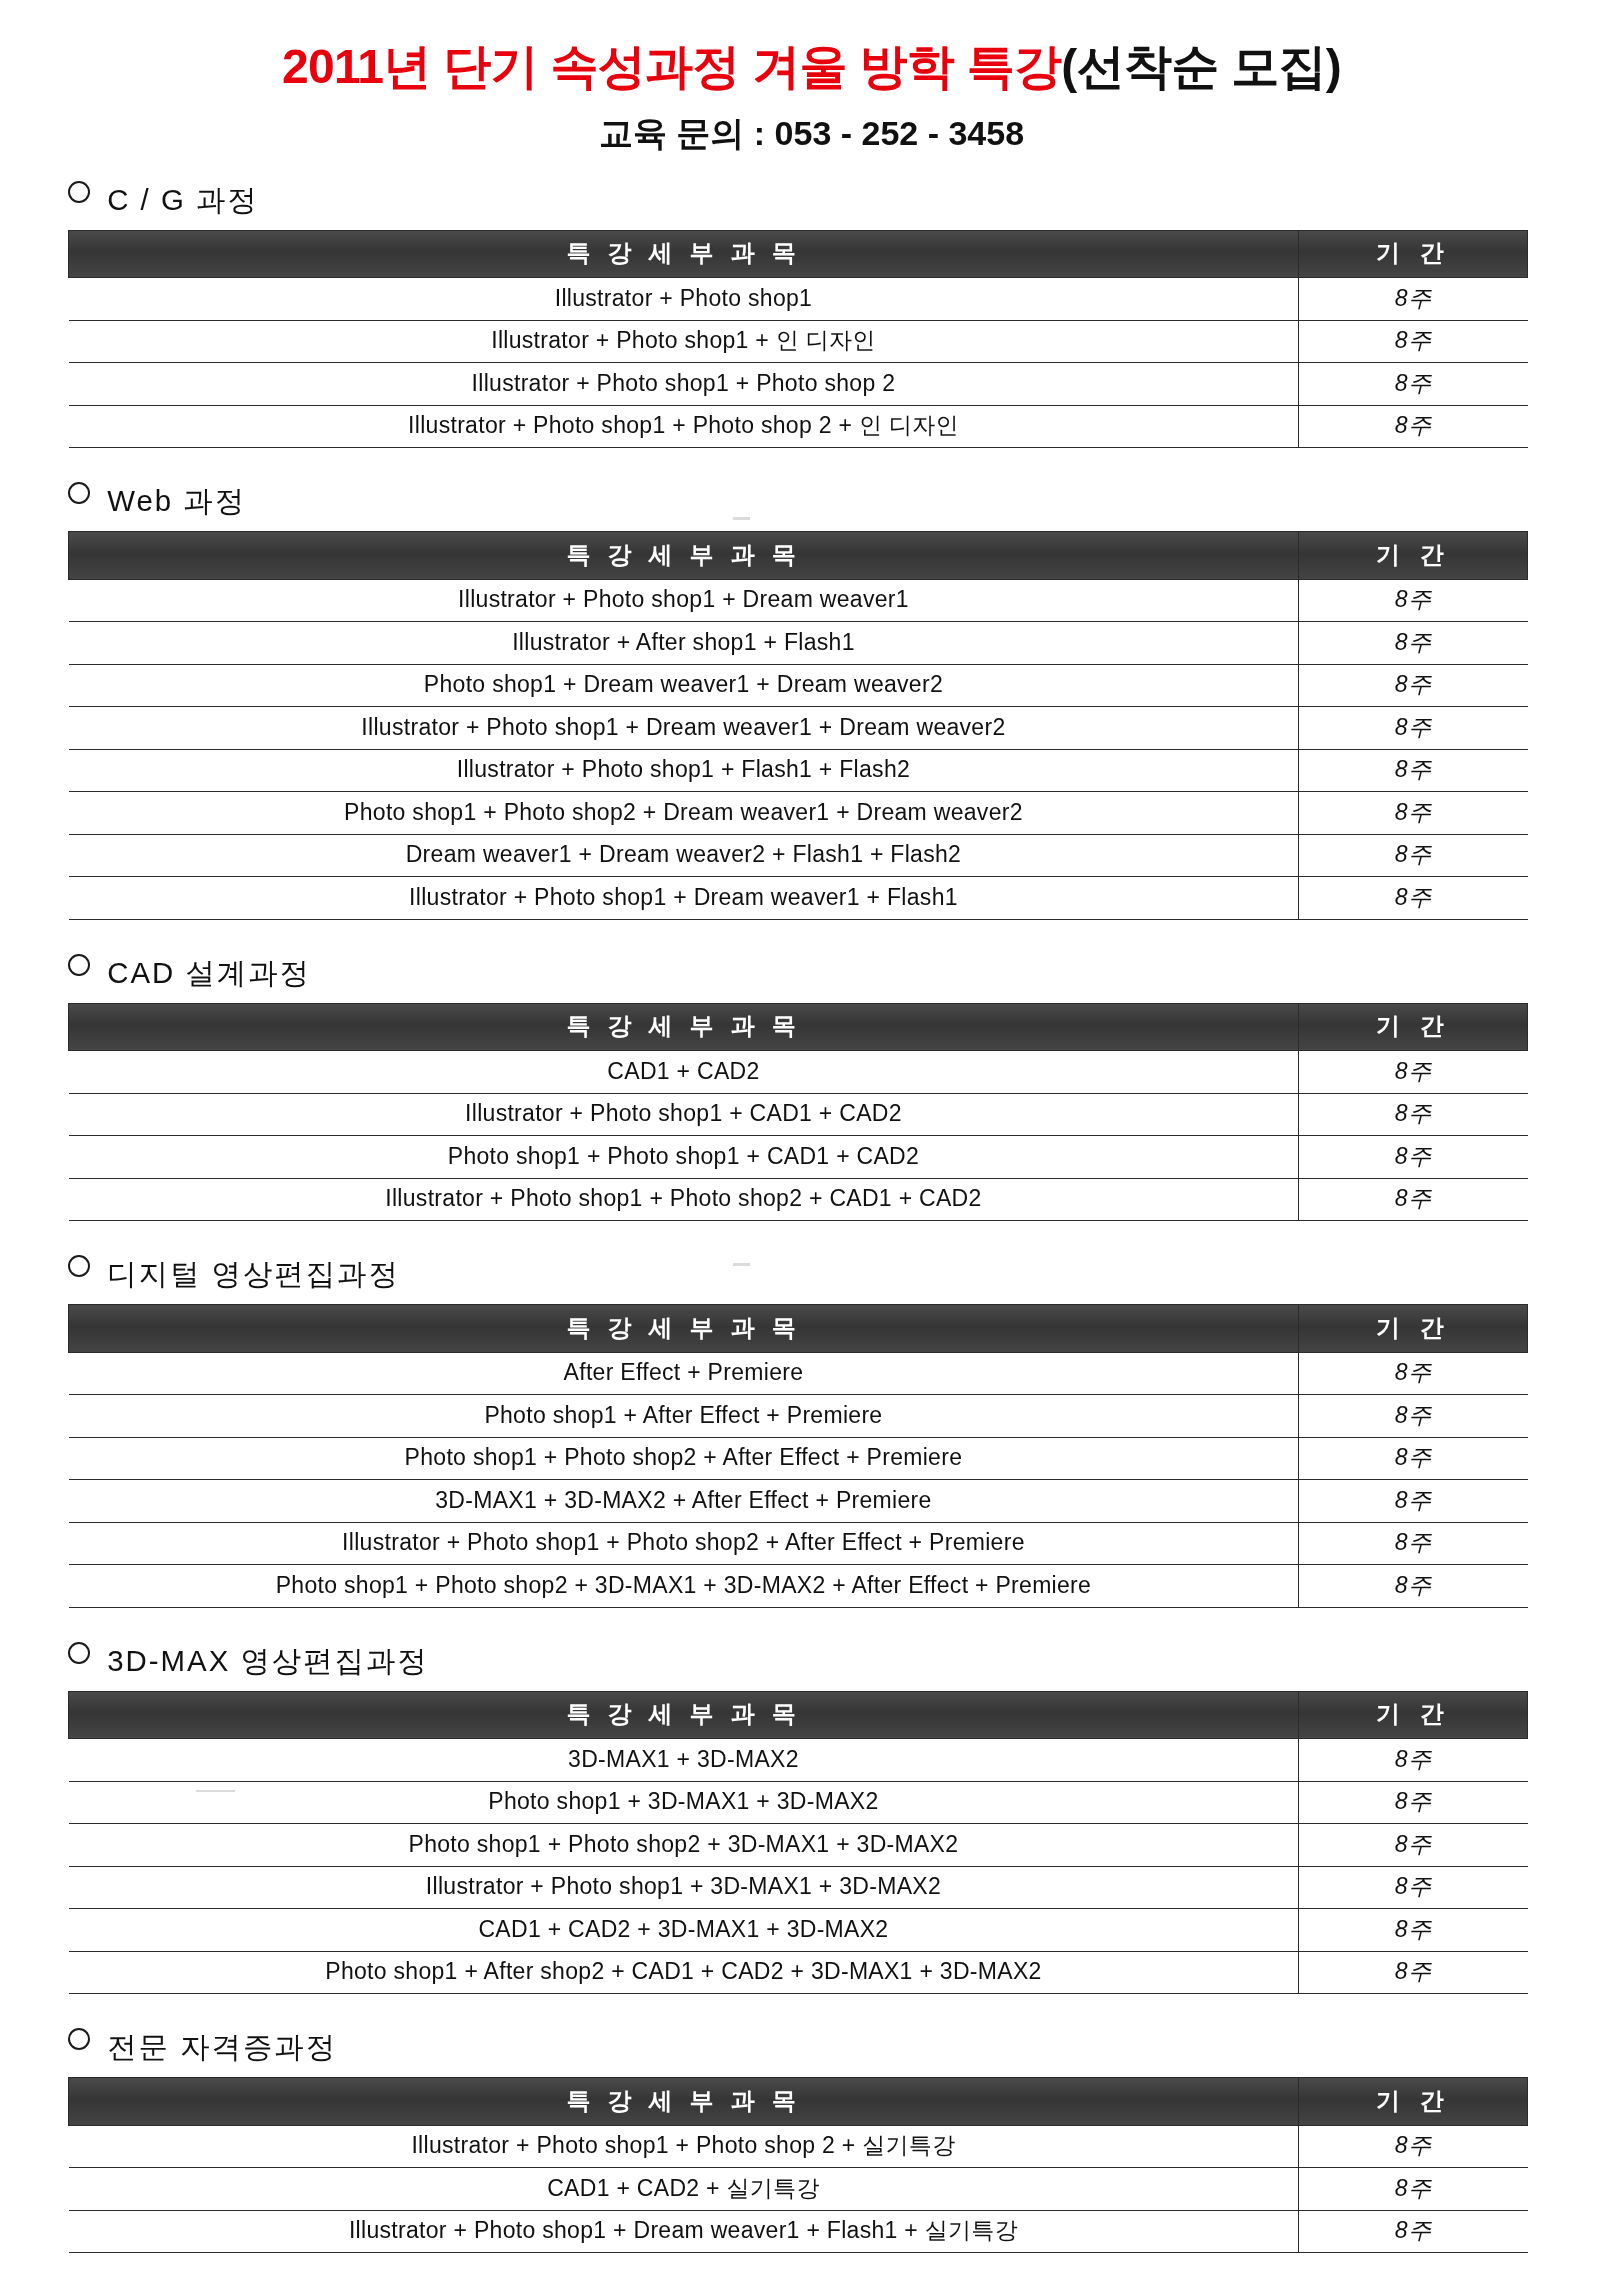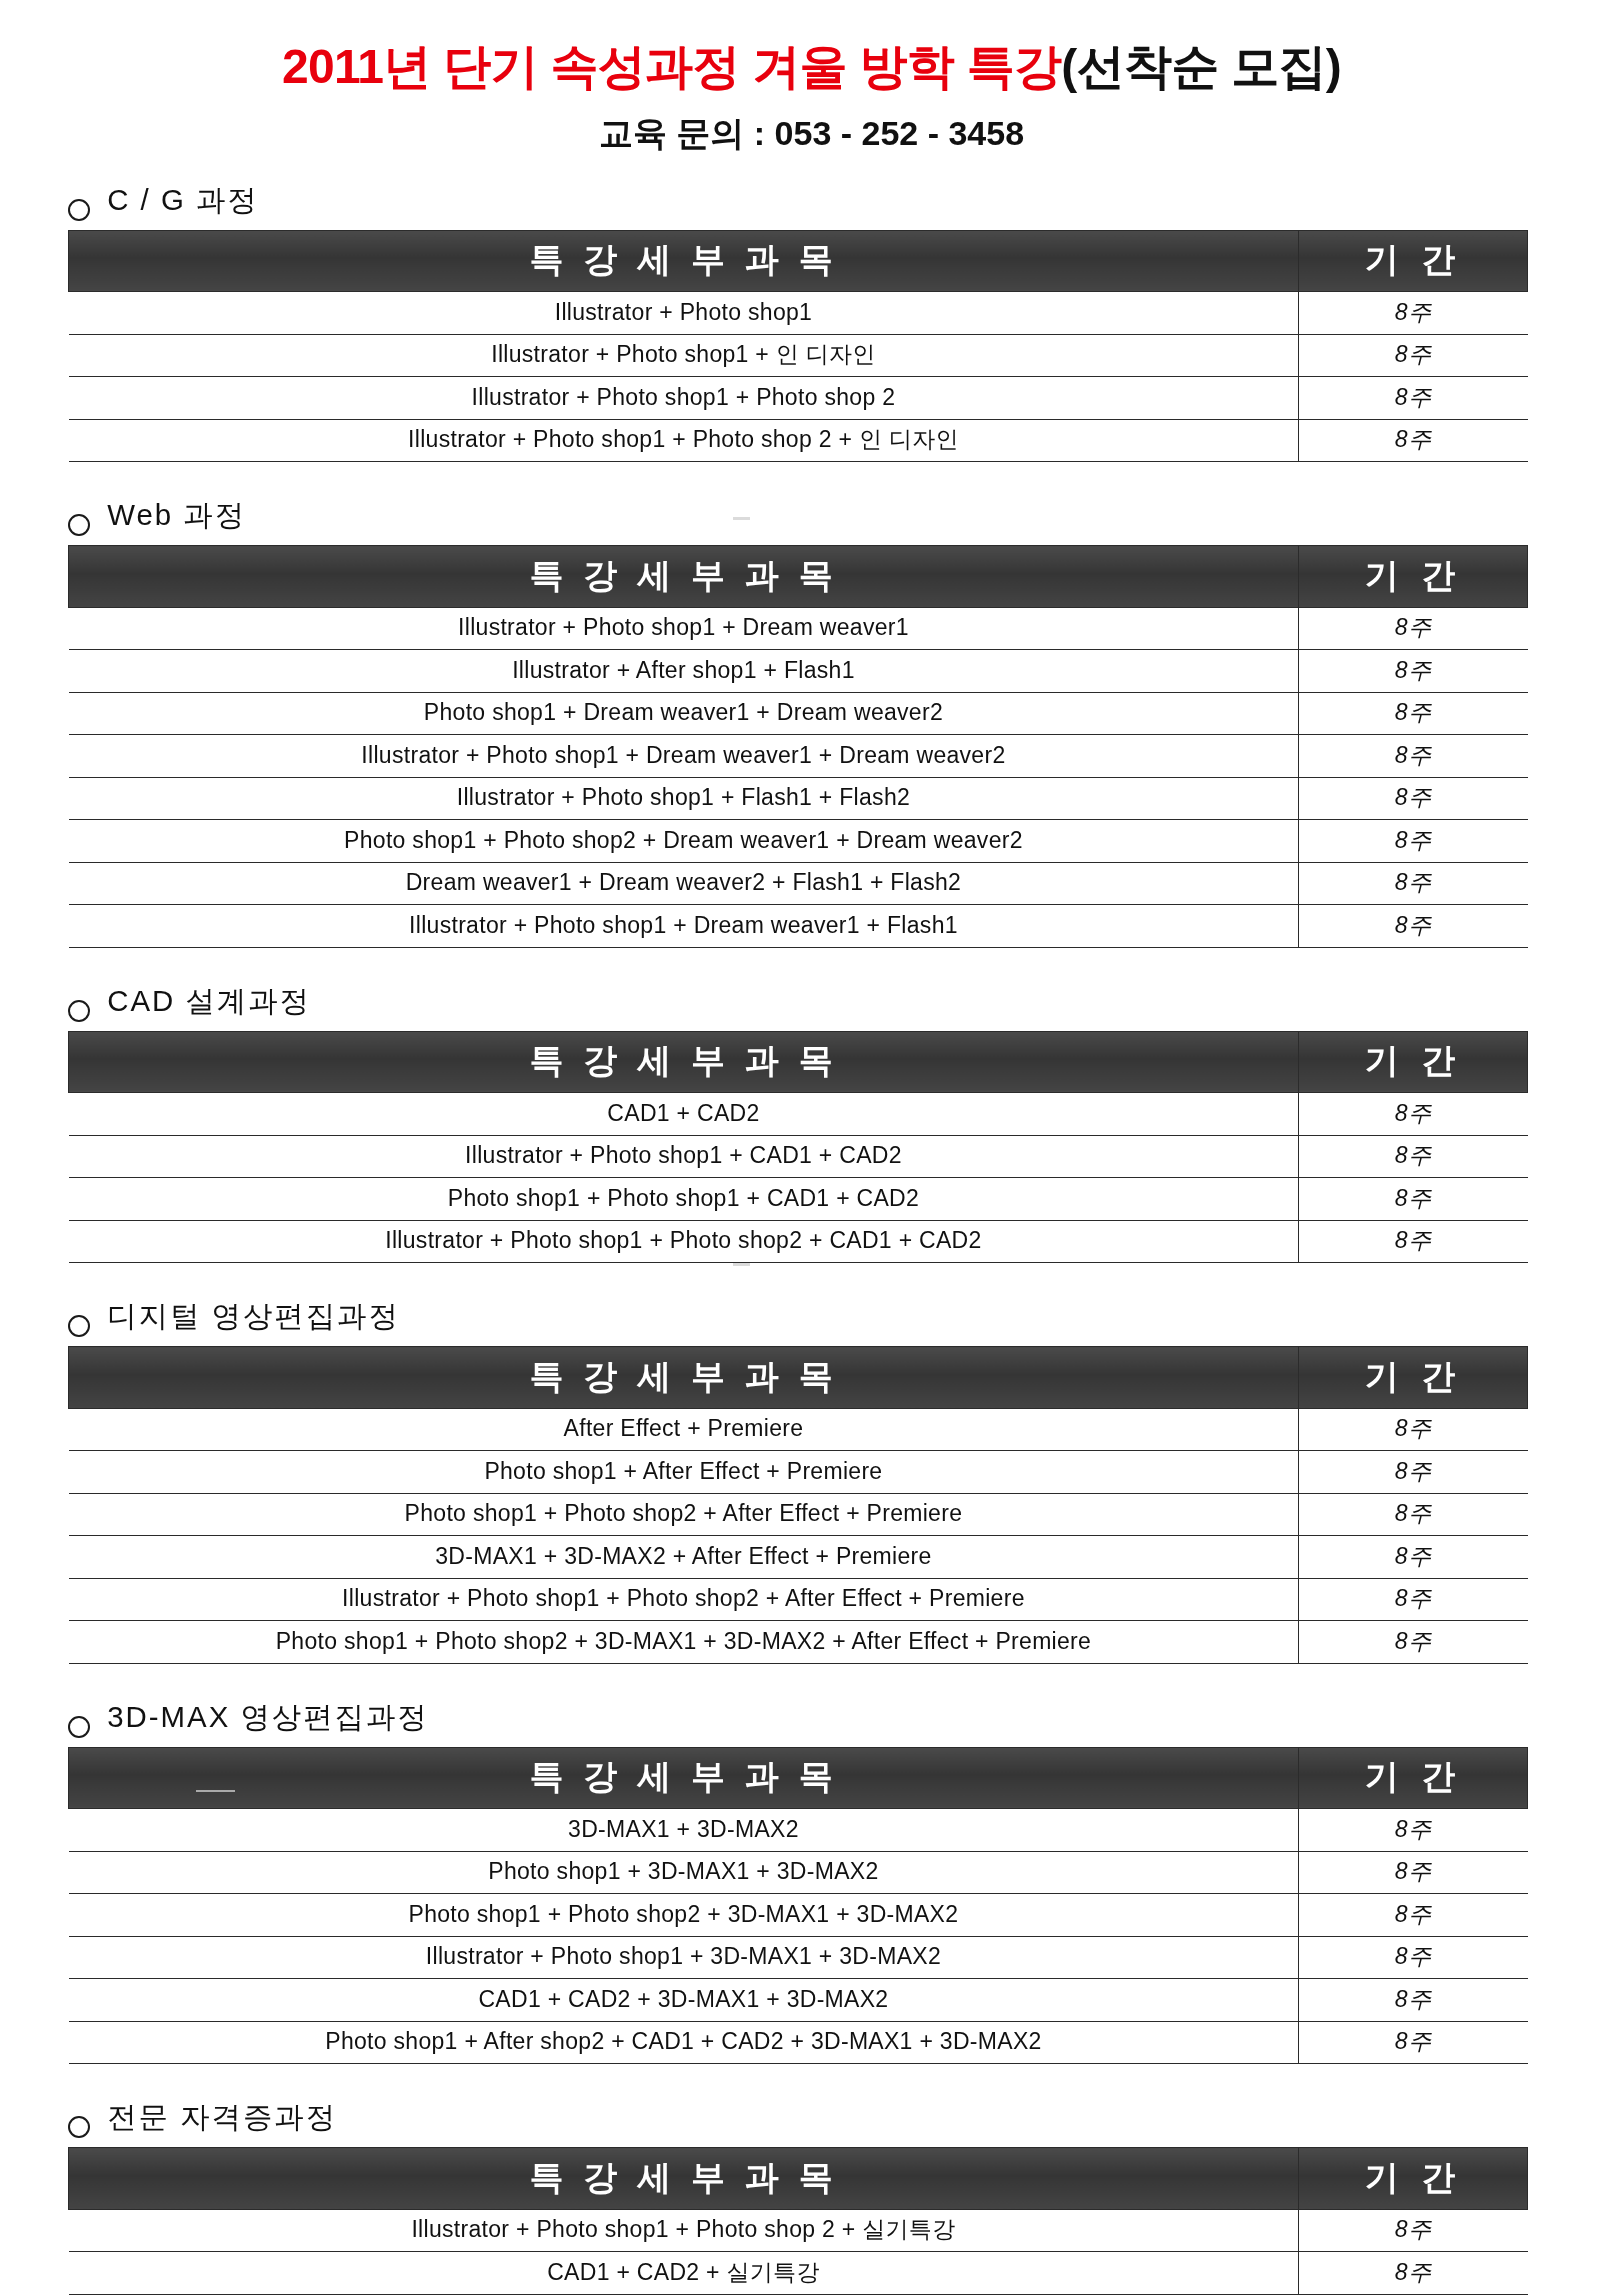--- a/index.html
+++ b/index.html
@@ -52,21 +52,21 @@
 
   
   .section {
     margin-top: 34px;
   }
   .section:first-of-type {
     margin-top: 23.6px;
   }
   .section-heading {
     display: flex;
-    align-items: flex-end;
+    align-items: flex-start;
     gap: 17px;
     margin-left: 9.2px;
     margin-bottom: 9.2px;
   }
   .bullet-circle {
     width: 22px;
     height: 22px;
     border: 2px solid #1a1a1a;
     border-radius: 50%;
     flex: 0 0 auto;
@@ -86,21 +86,21 @@
     border-collapse: collapse;
     table-layout: fixed;
   }
   table.course-table col.c-subject { width: 1230px; }
   table.course-table col.c-period  { width: 229px; }
 
   table.course-table thead th {
     background: #3a3a3a;
     background-image: linear-gradient(180deg, #4a4a4a 0%, #353535 45%, #444444 100%);
     color: #ffffff;
-    font-size: 34px;
+    font-size: 24px;
     font-weight: bold;
     letter-spacing: 5.2px;
     padding: 6.5px 0 7.9px 0;
     text-align: center;
     border: 0.7px solid #2b2b2b;
   }
   table.course-table thead th.period-head {
     letter-spacing: 6.5px;
   }
 

